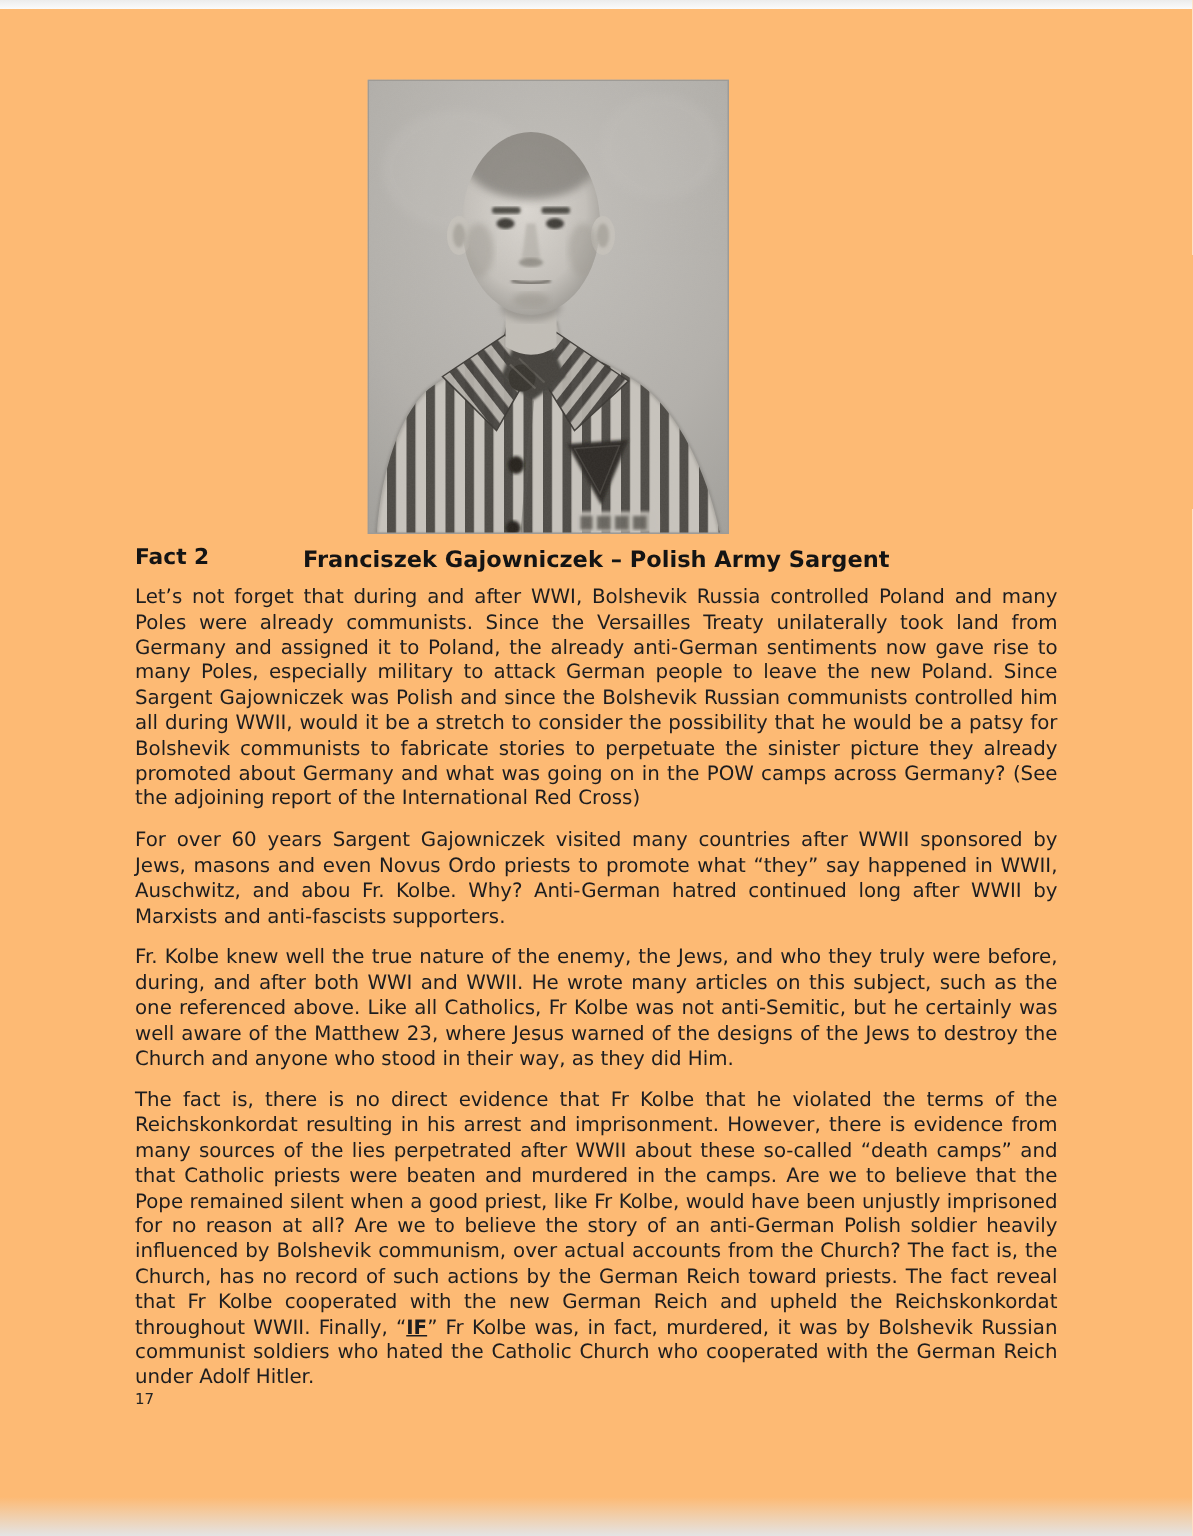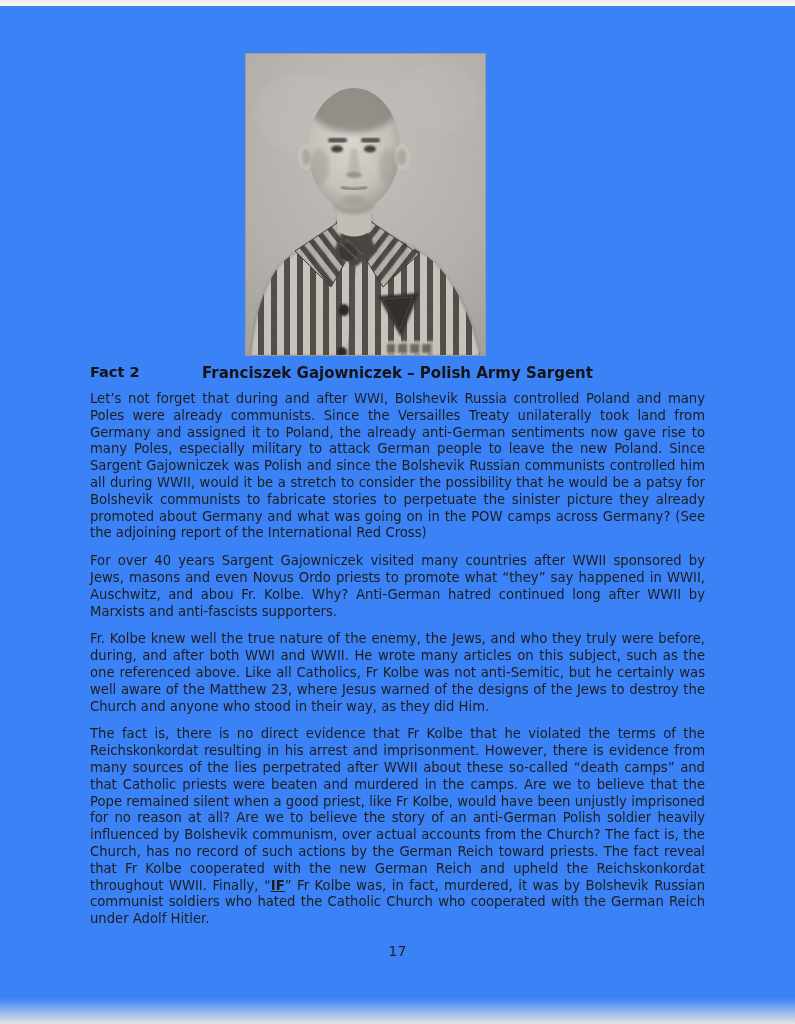--- a/index.html
+++ b/index.html
@@ -1,17 +1,17 @@
 <!DOCTYPE html>
 <html><head>
 <meta charset="utf-8">
 <style>
   html,body { margin:0; padding:0; background:#ffffff; }
   .page {
-    position:relative; width:795px; height:1024px; background:#3b82f6;
+    position:relative; width:795px; height:1024px; background:#fdba74;
     overflow:hidden; font-family:"DejaVu Sans", sans-serif;
   }
   .edge-top {
     position:absolute; top:0; left:0; right:0; height:6px;
     background:linear-gradient(#ececec, #fbfbfb);
   }
   .edge-bottom {
     position:absolute; bottom:0; left:0; right:0; height:26px;
     background:linear-gradient(rgba(255,255,255,0), #e4e4e4);
   }
@@ -30,21 +30,21 @@
   .fact-title {
     display:block; text-align:center; font-weight:bold; font-size:15px; color:#141414;
   }
   p.body {
     margin:0 0 11px 0; font-size:13.2px; line-height:16.8px;
     text-align:justify; color:#1d1d1f;
   }
   p.body:last-of-type { margin-bottom:0; }
   .bold-if { font-weight:bold;text-decoration:underline; }
   .page-number {
-    text-align:center; font-size:14px; color:#232323; margin-top:15px;
+    text-align:left; font-size:10px; color:#232323; 
   }
 </style>
 </head>
 <body>
 
 <div class="page">
 
   <div class="edge-top"></div>
 
   <div class="photo">
@@ -159,21 +159,21 @@
     </svg>
   </div>
 
   <div class="content">
     <div class="heading-row">
       <span class="fact-label">Fact 2</span>
       <span class="fact-title">Franciszek Gajowniczek – Polish Army Sargent</span>
     </div>
 
     <p class="body">Let’s not forget that during and after WWI, Bolshevik Russia controlled Poland and many Poles were already communists. Since the Versailles Treaty unilaterally took land from Germany and assigned it to Poland, the already anti-German sentiments now gave rise to many Poles, especially military to attack German people to leave the new Poland. Since Sargent Gajowniczek was Polish and since the Bolshevik Russian communists controlled him all during WWII, would it be a stretch to consider the possibility that he would be a patsy for Bolshevik communists to fabricate stories to perpetuate the sinister picture they already promoted about Germany and what was going on in the POW camps across Germany? (See the adjoining report of the International Red Cross)</p>
-    <p class="body">For over 40 years Sargent Gajowniczek visited many countries after WWII sponsored by Jews, masons and even Novus Ordo priests to promote what “they” say happened in WWII, Auschwitz, and abou Fr. Kolbe. Why? Anti-German hatred continued long after WWII by Marxists and anti-fascists supporters.</p>
+    <p class="body">For over 60 years Sargent Gajowniczek visited many countries after WWII sponsored by Jews, masons and even Novus Ordo priests to promote what “they” say happened in WWII, Auschwitz, and abou Fr. Kolbe. Why? Anti-German hatred continued long after WWII by Marxists and anti-fascists supporters.</p>
     <p class="body">Fr. Kolbe knew well the true nature of the enemy, the Jews, and who they truly were before, during, and after both WWI and WWII. He wrote many articles on this subject, such as the one referenced above. Like all Catholics, Fr Kolbe was not anti-Semitic, but he certainly was well aware of the Matthew 23, where Jesus warned of the designs of the Jews to destroy the Church and anyone who stood in their way, as they did Him.</p>
     <p class="body"><span>The fact is, there is no direct evidence that Fr Kolbe that he violated the terms of the Reichskonkordat resulting in his arrest and imprisonment. However, there is evidence from many sources of the lies perpetrated after WWII about these so-called “death camps” and that Catholic priests were beaten and murdered in the camps. Are we to believe that the Pope remained silent when a good priest, like Fr Kolbe, would have been unjustly imprisoned for no reason at all? Are we to believe the story of an anti-German Polish soldier heavily influenced by Bolshevik communism, over actual accounts from the Church? The fact is, the Church, has no record of such actions by the German Reich toward priests. The fact reveal that Fr Kolbe cooperated with the new German Reich and upheld the Reichskonkordat throughout WWII. Finally, “</span><span class="bold-if">IF</span><span>” Fr Kolbe was, in fact, murdered, it was by Bolshevik Russian communist soldiers who hated the Catholic Church who cooperated with the German Reich under Adolf Hitler.</span></p>
 
     <div class="page-number">17</div>
   </div>
 
   <div class="edge-bottom"></div>
 
 </div>
 

